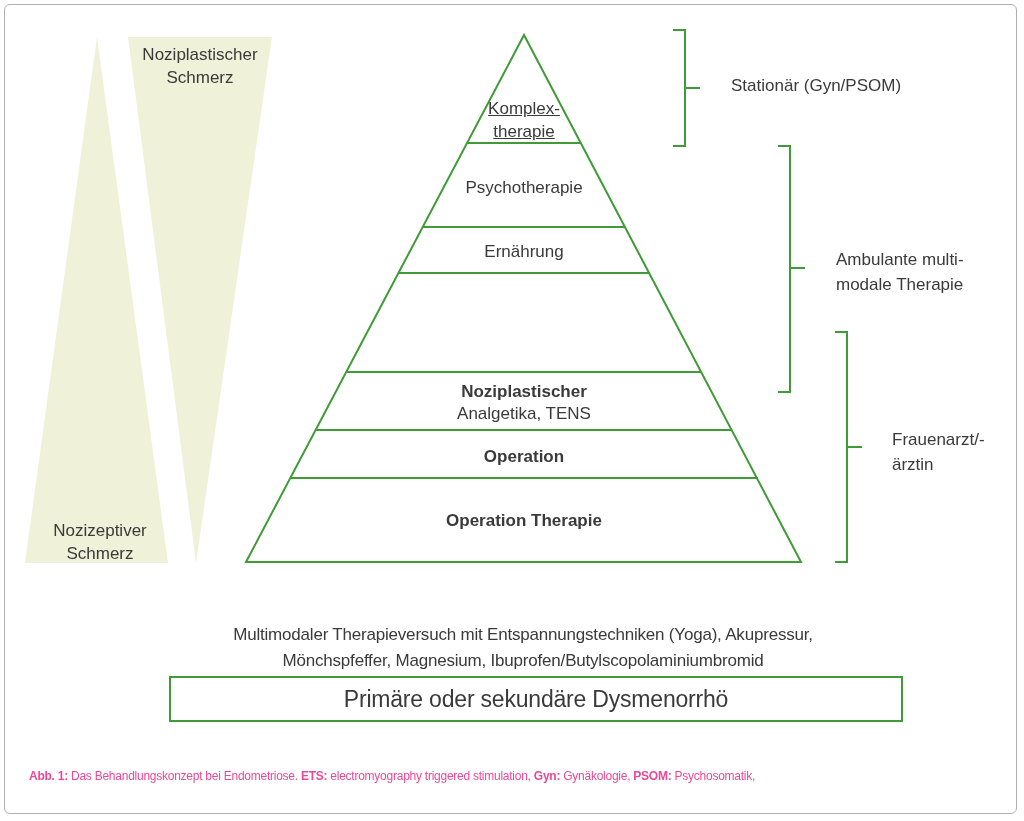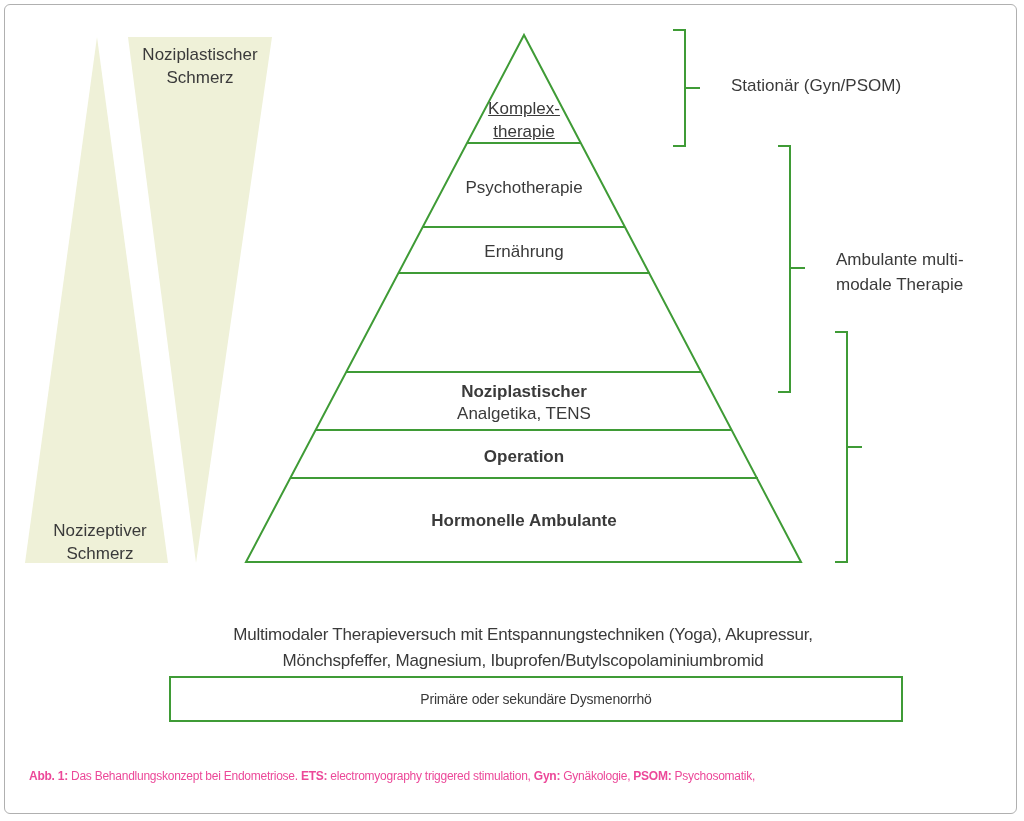--- a/index.html
+++ b/index.html
@@ -66,21 +66,21 @@
     width: 734px;
     height: 46px;
     box-sizing: border-box;
     border: 2px solid #3f9b36;
     display: flex;
     align-items: center;
     justify-content: center;
   }
   .dys-box span {
     color: #3a3a3a;
-    font-size: 14px;
+    font-size: 23px;
     letter-spacing: -0.2px;
   }
   .caption-line {
     position: absolute;
     left: 29px;
     color: #ec4899;
     font-size: 12px;
     letter-spacing: -0.25px;
     white-space: nowrap;
   }
@@ -117,25 +117,27 @@
   <div class="lbl centered" style="left:100px; top:519px;">Nozizeptiver
 Schmerz</div>
 
   <div class="lbl centered" style="left:524px; top:97px;text-decoration:underline;">Komplex-
 therapie</div>
   <div class="lbl centered" style="left:524px; top:176px;">Psychotherapie</div>
   <div class="lbl centered" style="left:524px; top:240px;">Ernährung</div>
   <div class="lbl centered bold" style="left:524px; top:380px;">Noziplastischer</div>
   <div class="lbl centered" style="left:524px; top:402px;">Analgetika, TENS</div>
   <div class="lbl centered bold" style="left:524px; top:445px;">Operation</div>
-  <div class="lbl centered bold" style="left:524px; top:509px;">Hormonelle Ambulante</div>
+  <div class="lbl centered bold" style="left:524px; top:509px;">Operation Therapie</div>
 
   <div class="lbl left-align" style="left:731px; top:74px;text-align:center;">Stationär (Gyn/PSOM)</div>
   <div class="lbl left-align bracket-label" style="left:836px; top:247px;">Ambulante multi-
 modale Therapie</div>
+  <div class="lbl left-align bracket-label" style="left:892px; top:427px;">Frauenarzt/-
+ärztin</div>
 
   <div class="footer-note">Multimodaler Therapieversuch mit Entspannungstechniken (Yoga), Akupressur,
 Mönchspfeffer, Magnesium, Ibuprofen/Butylscopolaminiumbromid</div>
   <div class="dys-box">
     <span>Primäre oder sekundäre Dysmenorrhö</span>
   </div>
 
   <div class="caption-line caption-1">
     <span class="bold">Abb. 1:</span><span> Das Behandlungskonzept bei Endometriose. </span><span class="bold">ETS:</span><span> electromyography triggered stimulation, </span><span class="bold">Gyn:</span><span> Gynäkologie, </span><span class="bold">PSOM:</span><span> Psychosomatik,</span>
   </div>

